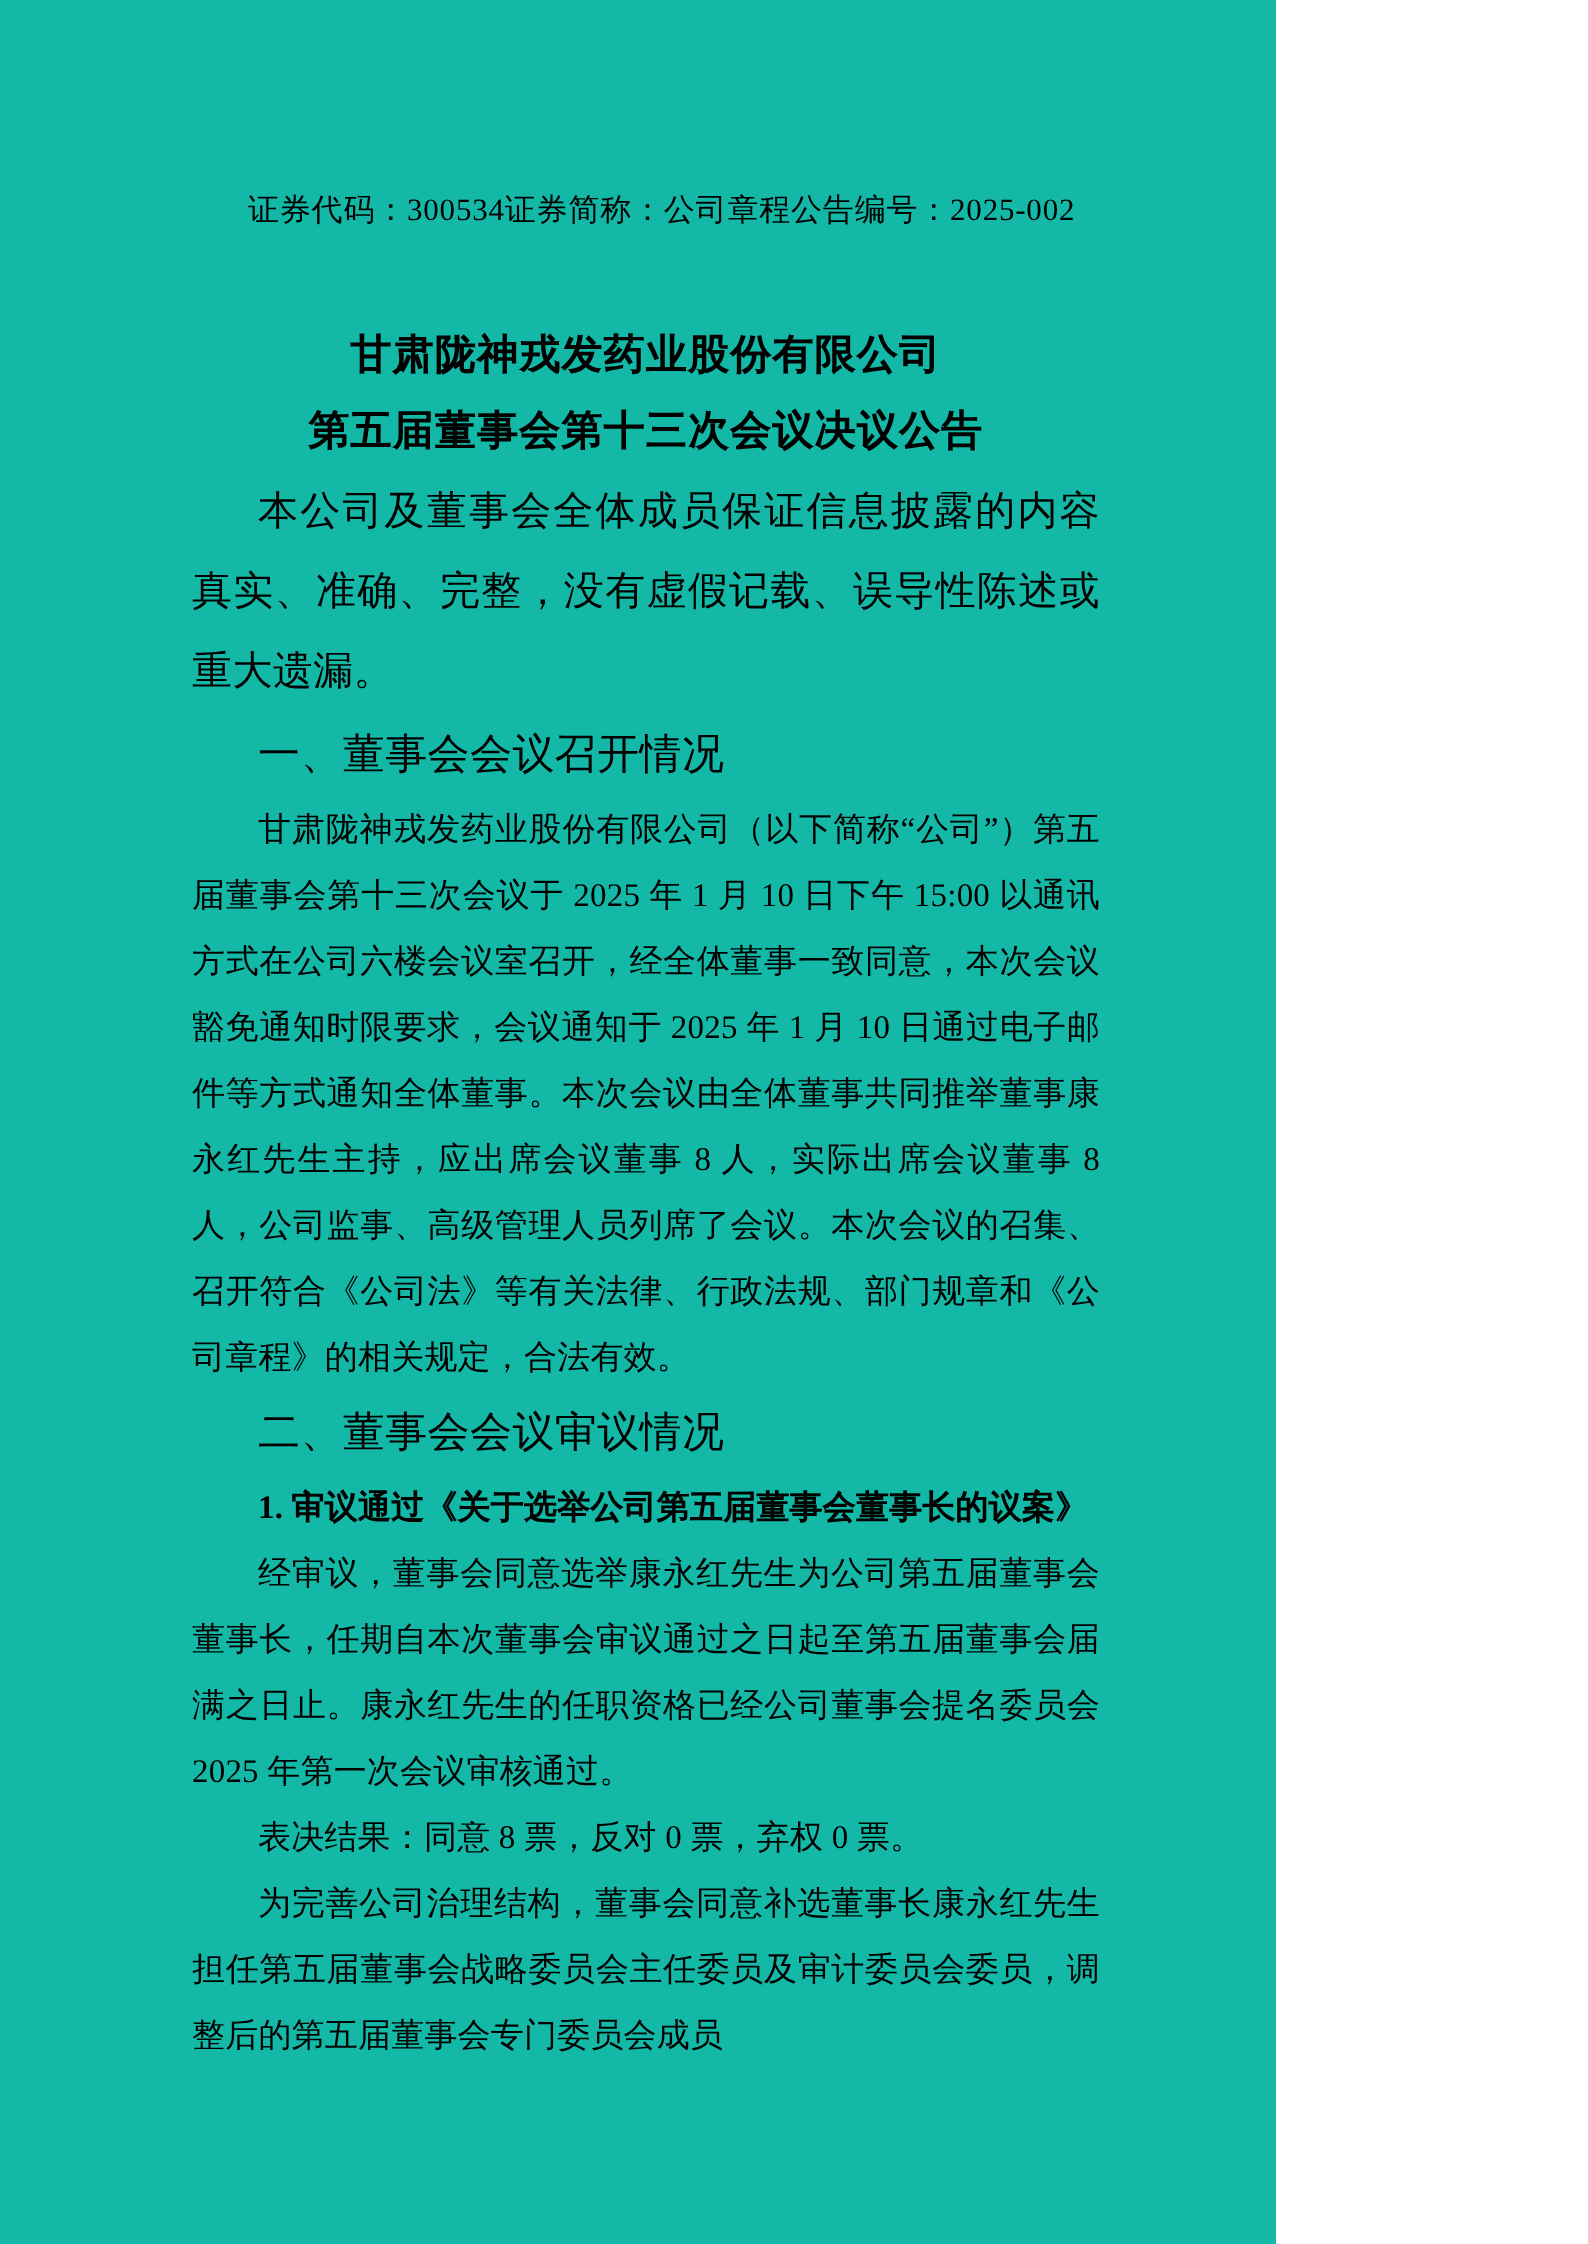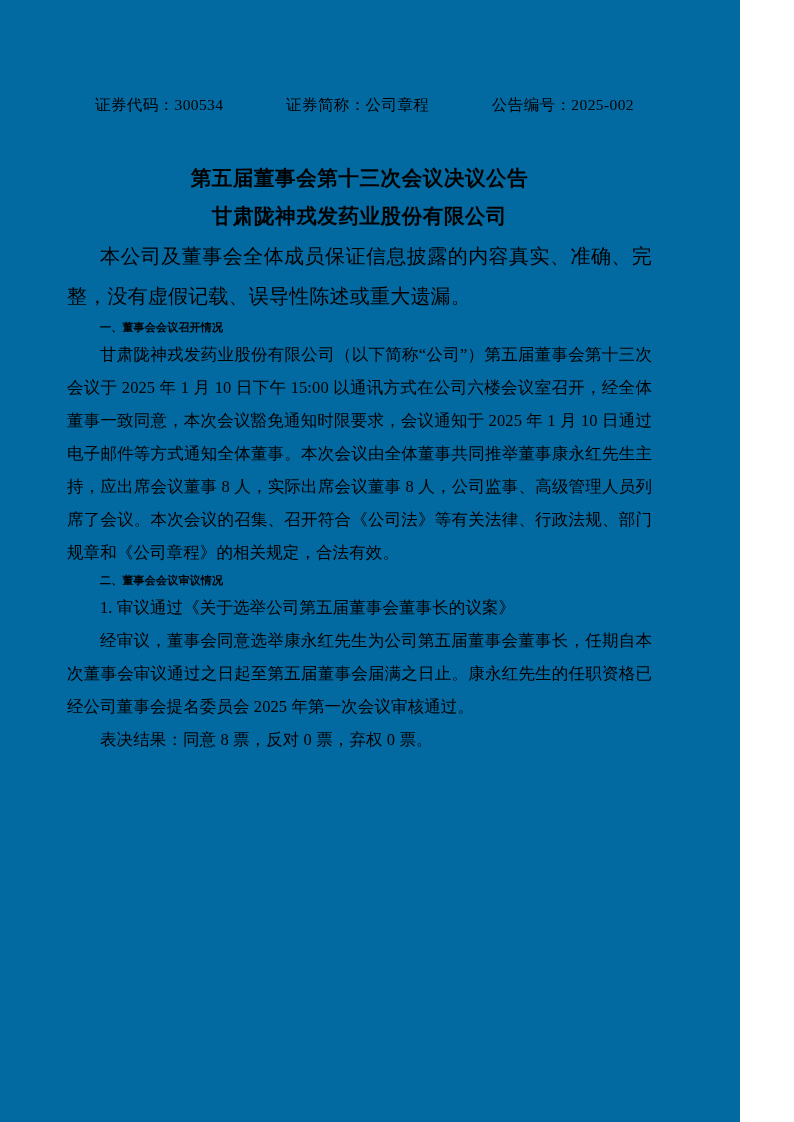--- a/index.html
+++ b/index.html
@@ -10,24 +10,24 @@
   body {
     width: 794px;
     height: 1122px;
     font-family: "Liberation Serif", "DejaVu Serif", serif;
     color: #000000;
     position: relative;
     overflow: hidden;
   }
   .page {
     box-sizing: border-box;
-    width: 740px;
+    width: 638px;
     height: 1122px;
-    padding: 95px 88px 60px 67px;
-    background: #0369a1;
+    padding: 95px 88px 60px 96px;
+    background: #14b8a6;
   }
   .header-row {
     display: flex;
     justify-content: space-between;
     align-items: baseline;
     font-size: 15.5px;
     letter-spacing: 0.4px;
     margin-bottom: 44px;
     padding: 0 18px 0 28px;
   }
@@ -48,67 +48,68 @@
     margin-top: 26px;
     font-size: 20px;
     font-weight: normal;
     line-height: 2.0;
     text-align: justify;
     text-justify: inter-ideograph;
     text-indent: 33px;
     letter-spacing: 0.2px;
   }
   .section-heading {
-    font-size: 11px;
-    font-weight: bold;
+    font-size: 21px;
+    font-weight: normal;
     line-height: 2.0;
     text-indent: 33px;
     margin-top: 22px;
     letter-spacing: 0.2px;
   }
   .para {
     font-size: 16.5px;
     line-height: 2.0;
     text-align: justify;
     text-justify: inter-ideograph;
     text-indent: 33px;
     letter-spacing: 0.1px;
   }
   .sub-heading {
     font-size: 16.5px;
-    font-weight: normal;
+    font-weight: bold;
     line-height: 2.0;
     text-indent: 33px;
     letter-spacing: 0.1px;
   }
   .tight {
     margin: 0;
   }
 </style>
 </head>
 <body>
 
 <div class="page">
 
   <div class="header-row">
     <span class="header-cell">证券代码：300534</span>
     <span class="header-cell">证券简称：公司章程</span>
     <span class="header-cell">公告编号：2025-002</span>
   </div>
 
   <div class="doc-title">
+    <div>甘肃陇神戎发药业股份有限公司</div>
     <div>第五届董事会第十三次会议决议公告</div>
-    <div>甘肃陇神戎发药业股份有限公司</div>
   </div>
 
   <p class="statement tight">本公司及董事会全体成员保证信息披露的内容真实、准确、完整，没有虚假记载、误导性陈述或重大遗漏。</p>
 
   <p class="section-heading tight">一、董事会会议召开情况</p>
   <p class="para tight">甘肃陇神戎发药业股份有限公司（以下简称“公司”）第五届董事会第十三次会议于 2025 年 1 月 10 日下午 15:00 以通讯方式在公司六楼会议室召开，经全体董事一致同意，本次会议豁免通知时限要求，会议通知于 2025 年 1 月 10 日通过电子邮件等方式通知全体董事。本次会议由全体董事共同推举董事康永红先生主持，应出席会议董事 8 人，实际出席会议董事 8 人，公司监事、高级管理人员列席了会议。本次会议的召集、召开符合《公司法》等有关法律、行政法规、部门规章和《公司章程》的相关规定，合法有效。</p>
 
   <p class="section-heading tight">二、董事会会议审议情况</p>
 
   <p class="sub-heading tight">1. 审议通过《关于选举公司第五届董事会董事长的议案》</p>
   <p class="para tight">经审议，董事会同意选举康永红先生为公司第五届董事会董事长，任期自本次董事会审议通过之日起至第五届董事会届满之日止。康永红先生的任职资格已经公司董事会提名委员会 2025 年第一次会议审核通过。</p>
   <p class="para tight">表决结果：同意 8 票，反对 0 票，弃权 0 票。</p>
 
+  <p class="para tight">为完善公司治理结构，董事会同意补选董事长康永红先生担任第五届董事会战略委员会主任委员及审计委员会委员，调整后的第五届董事会专门委员会成员</p>
 
 </div>
 
 </body></html>

